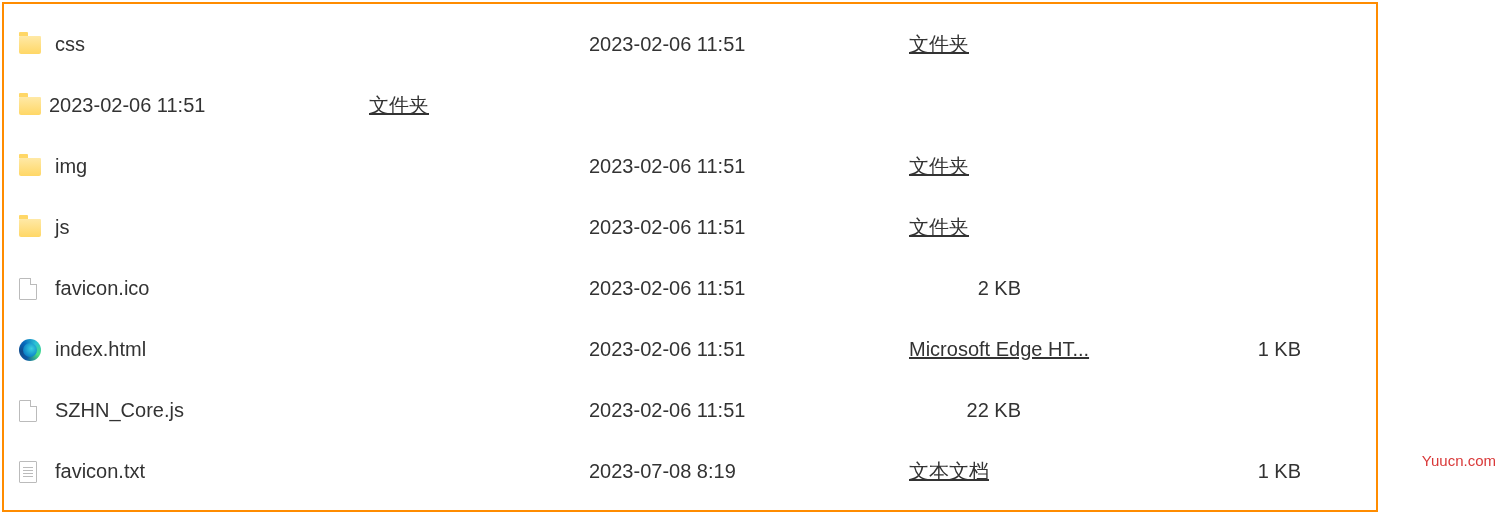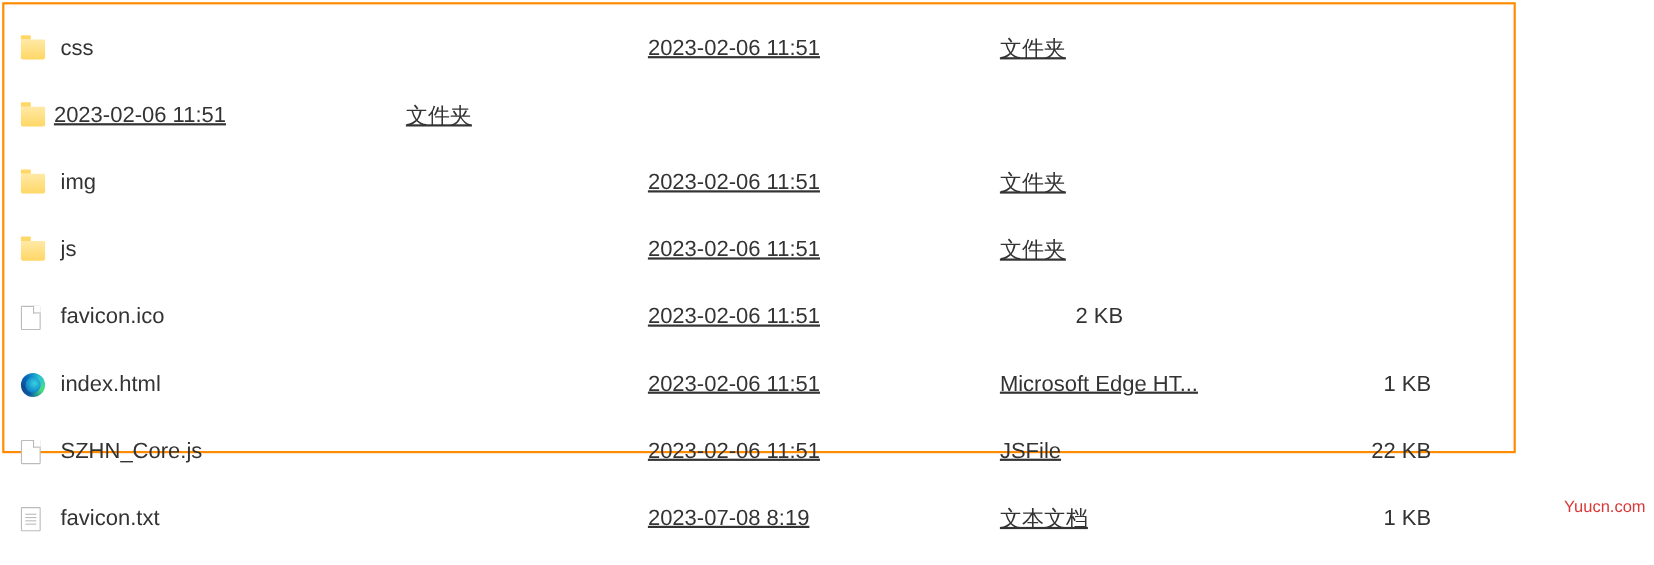--- a/index.html
+++ b/index.html
@@ -12,21 +12,21 @@
       font-size: 20px;
       background: #fff;
       color: #333;
       width: 1504px;
       height: 514px;
       position: relative;
     }
     .file-list {
       border: 2px solid #ff8c00;
       width: 1376px;
-      height: 410px;
+      height: 510px;
       position: absolute;
       top: 2px;
       left: 2px;
       padding: 10px 0;
     }
     .file-row {
       display: flex;
       align-items: center;
       height: 61px;
       padding-left: 15px;
@@ -36,21 +36,20 @@
       display: flex;
       align-items: center;
       justify-content: flex-start;
     }
     .name-cell {
       width: 540px;
       padding-left: 6px;
     }
     .date-cell {
       width: 320px;
-      text-decoration: underline;
     }
     .type-cell {
       width: 280px;
       text-decoration: underline;
     }
     .size-cell {
       width: 130px;
       text-align: right;
       padding-right: 18px;
     }
@@ -191,21 +190,20 @@
     <div class="date-cell">2023-02-06 11:51</div>
     <div class="type-cell">Microsoft Edge HT...</div>
     <div class="size-cell">1 KB</div>
   </div>
   <div class="file-row">
     <div class="icon-cell">
         <div class="file-icon"></div>
       </div>
     <div class="name-cell">SZHN_Core.js</div>
     <div class="date-cell">2023-02-06 11:51</div>
-    <div class="type-cell">JSFile</div>
     <div class="size-cell">22 KB</div>
   </div>
   <div class="file-row">
     <div class="icon-cell">
         <div class="txt-icon"></div>
       </div>
     <div class="name-cell">favicon.txt</div>
     <div class="date-cell">2023-07-08 8:19</div>
     <div class="type-cell">文本文档</div>
     <div class="size-cell">1 KB</div>

